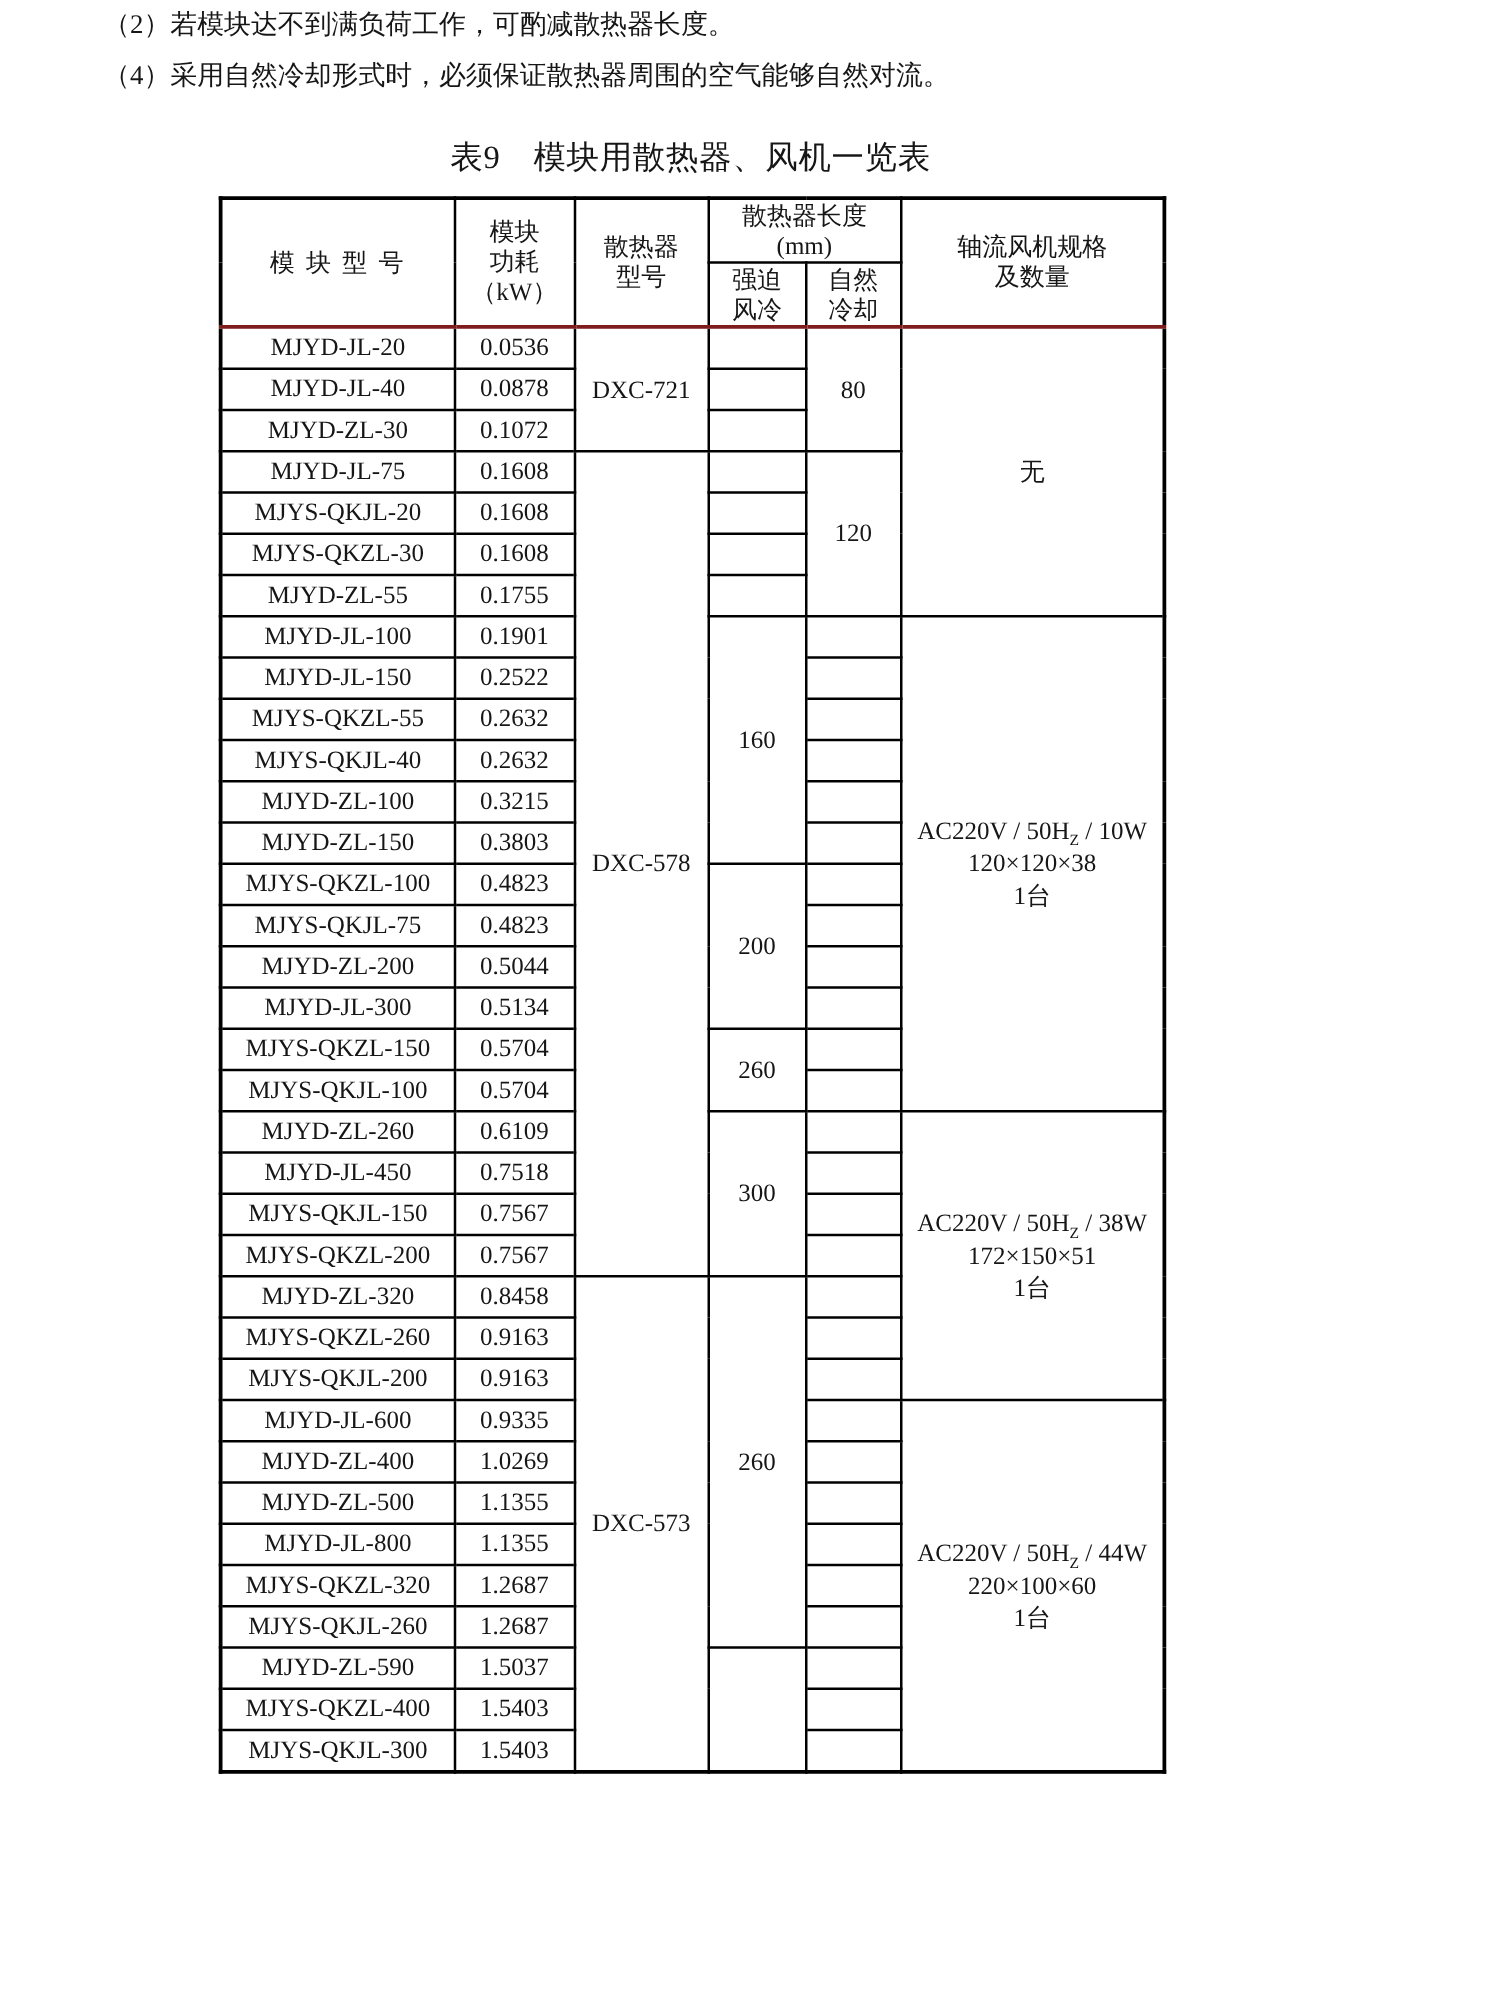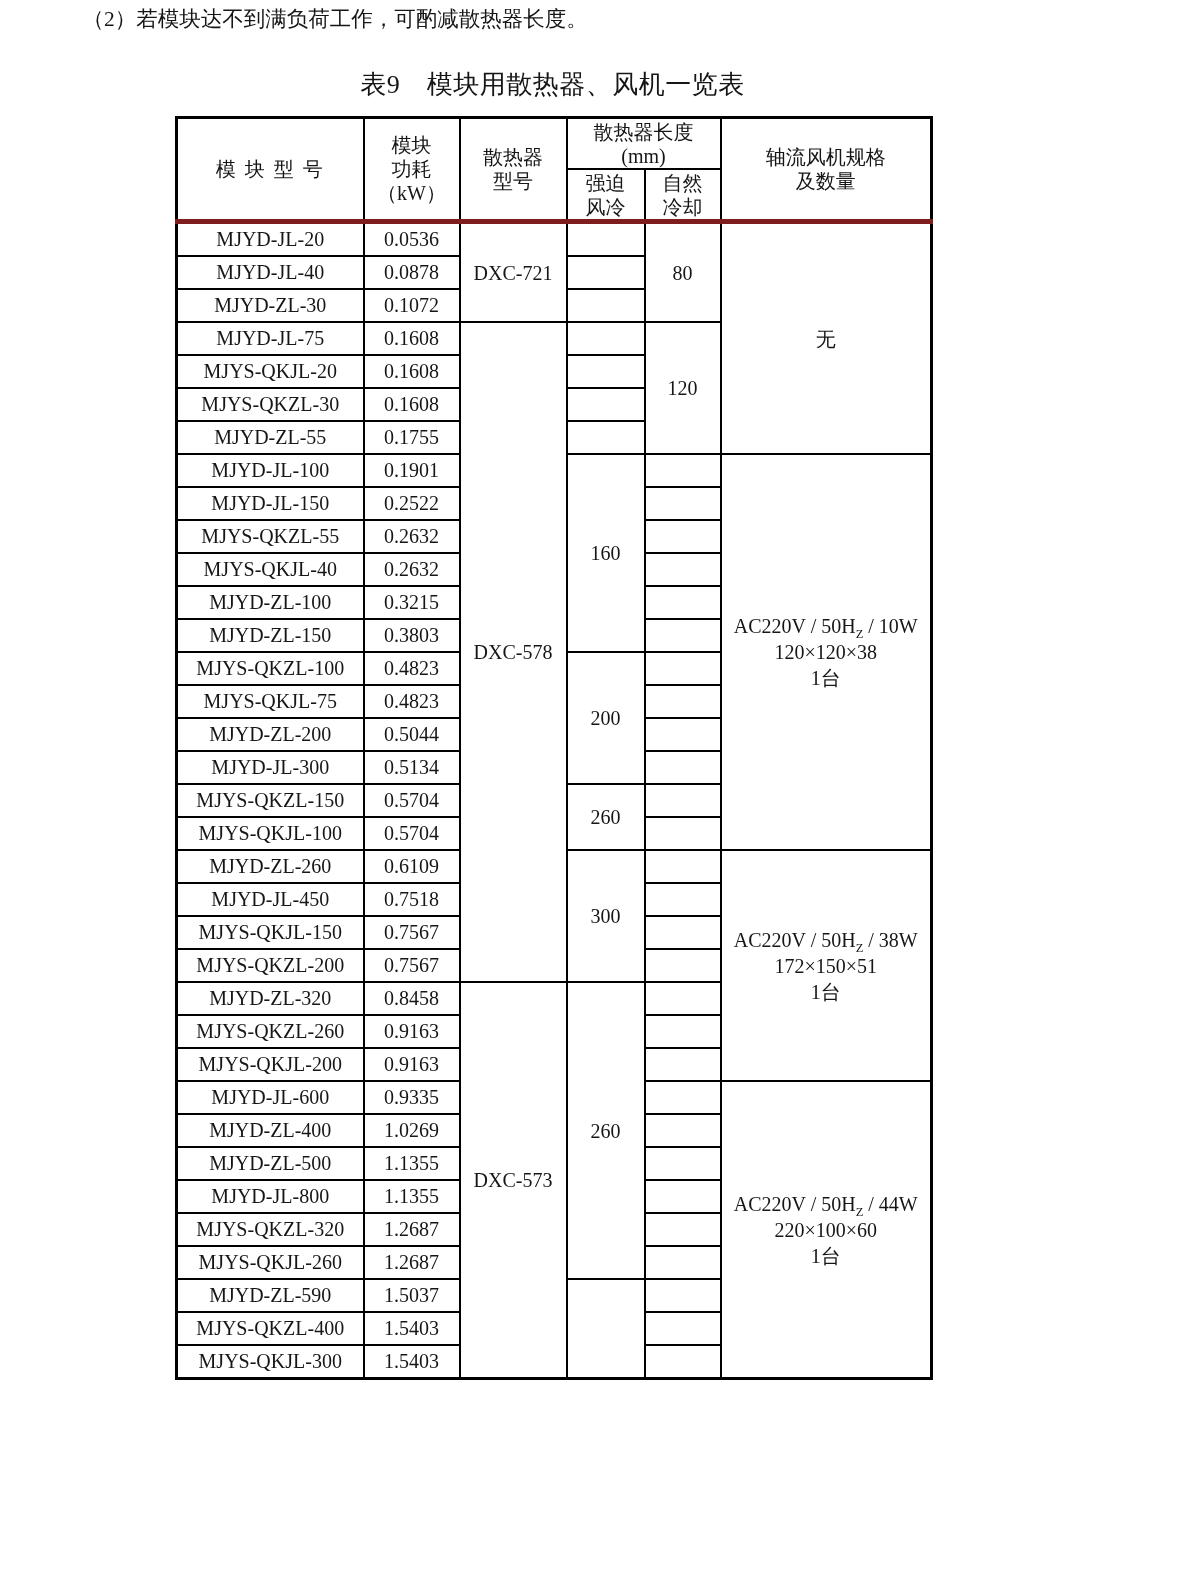--- a/index.html
+++ b/index.html
@@ -51,28 +51,29 @@
     overflow: hidden;
   }
   thead th { height: 49px; font-size: 20px; }
   thead .h-line { line-height: 24px; }
   th.h-model { letter-spacing: 2px; }
   tbody td { height: 31px; font-size: 20px; }
   td.c-model { text-align: left; padding-left: 13px; }
   td.c-power { text-align: center; }
   .cell-line { line-height: 26px; }
   td.c-model .cell-line, td.c-power .cell-line { line-height: 31px; }
-  tbody tr:first-child td { border-top: 5px solid #7f1d1d; }
+  tbody tr:first-child td { border-top: 3px solid #7f1d1d; }
   sub { font-size: 12.5px; line-height: 0; }
 </style>
 </head>
 <body>
 
 <div class="text-block">
   <p>（2）若模块达不到满负荷工作，可酌减散热器长度。</p>
+  <p>（4）采用自然冷却形式时，必须保证散热器周围的空气能够自然对流。</p>
 </div>
 
 <div class="table-title">表9　模块用散热器、风机一览表</div>
 
 <table class="spec">
   <colgroup>
     <col style="width:187px">
     <col style="width:96px">
     <col style="width:107px">
     <col style="width:78px">

